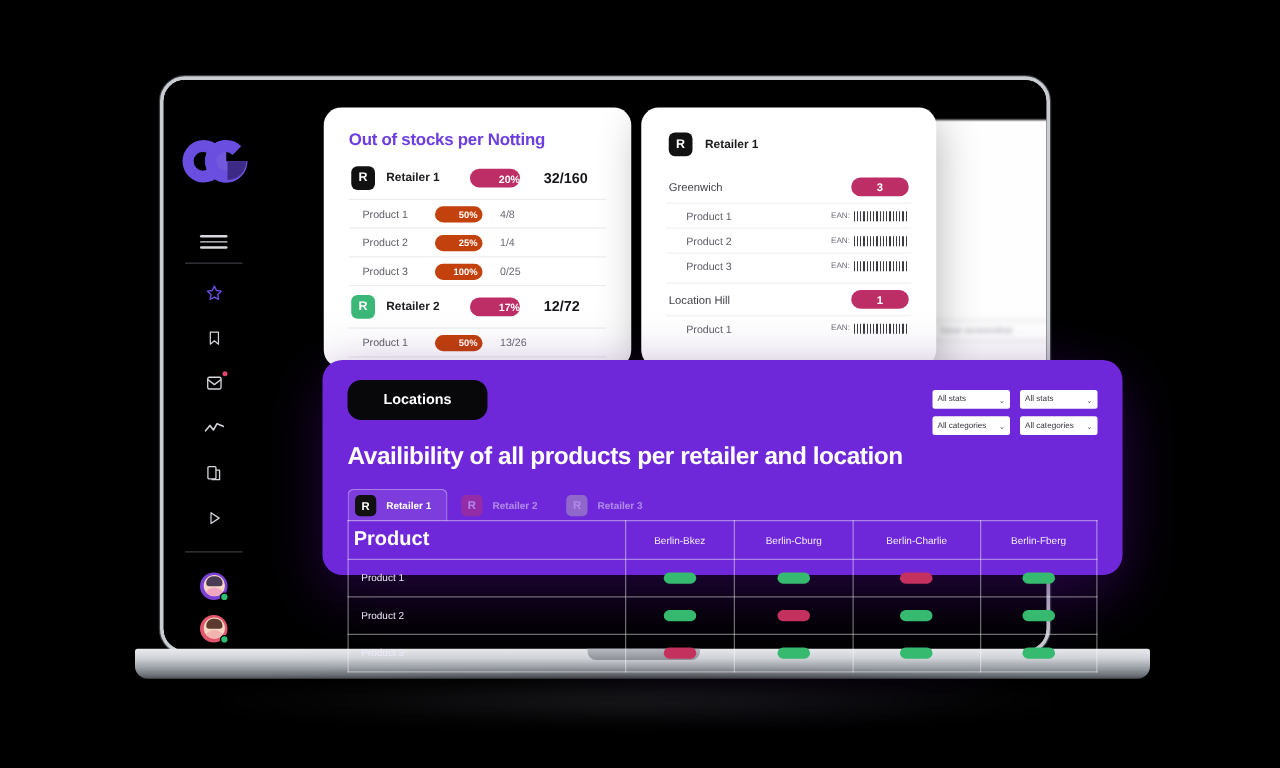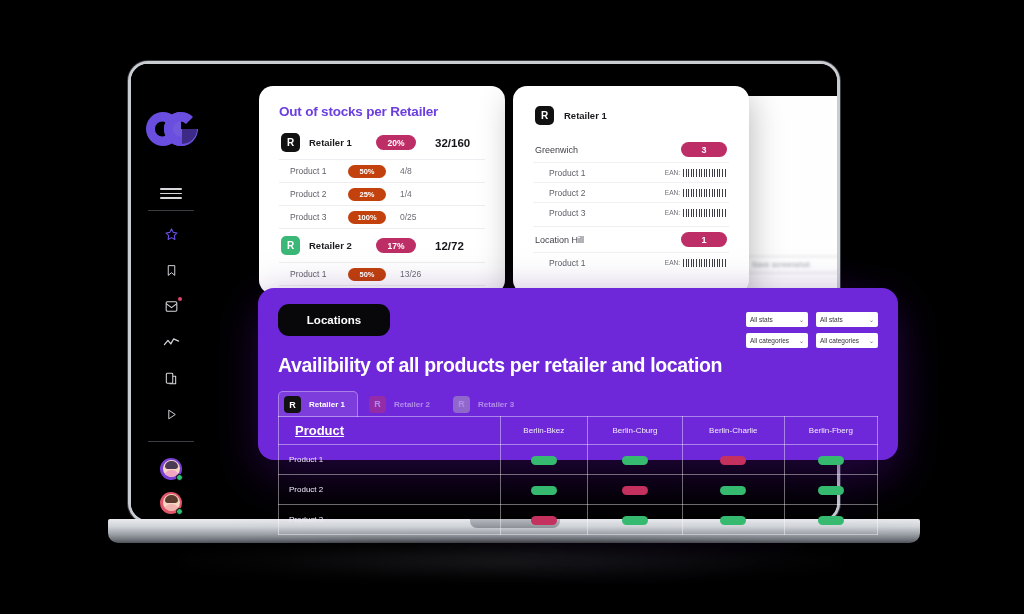--- a/index.html
+++ b/index.html
@@ -107,21 +107,21 @@
     width: 19px; height: 19px; border-radius: 5px; background: #111;
     color: #fff; font-size: 10px; font-weight: 700; display: flex;
     align-items: center; justify-content: center; flex: none;
   }
   .r-badge.green { background: #3bb878; }
   .r-badge.crimson { background: #c2316b; }
   .r-badge.gray { background: #b8b6bd; }
   .rt-name { font-size: 9.5px; font-weight: 700; color: #1b1b1f; width: 58px; }
   .pill {
     background: #bd2e67; color: #fff; font-size: 8.5px; font-weight: 700;
-    border-radius: 9px; padding: 2.5px 0; width: 40px; text-align: center; flex: none;
+    border-radius: 9px; padding: 2.5px 0; width: 40px; text-align: right; flex: none;
   }
   .pill.sm { width: 38px; font-size: 7.5px; padding: 2px 4px; background: #c2410c; }
   .rt-frac { font-size: 11.5px; font-weight: 700; color: #15151a; margin-left: 10px; }
 
   .rt-row { display: flex; align-items: center; padding: 4.5px 2px; border-top: 1px solid #eeeef2; }
   .rt-row .pname { font-size: 8.5px; color: #5e5e68; width: 58px; margin-left: 9px; }
   .rt-row .pfrac { font-size: 8.5px; color: #6b6b75; margin-left: 14px; width: 34px; text-align: left; }
 
   .loc-head { display: flex; align-items: center; gap: 10px; padding: 2px 2px 12px; }
   .loc-row {
@@ -172,21 +172,21 @@
     border-radius: 5px 5px 0 0;
   }
   .rtab.active { background: rgba(255,255,255,0.10); border: 1px solid rgba(255,255,255,0.35); border-bottom: none; }
   .rtab .rlab { font-size: 8px; font-weight: 700; color: #fff; }
   .rtab.dim { opacity: 0.45; }
   .rtab .r-badge { width: 17px; height: 17px; border-radius: 4px; font-size: 9px; }
 
   table.avail { width: 100%; border-collapse: collapse; margin-top: -1px; }
   table.avail th, table.avail td { border: 1px solid rgba(255,255,255,0.42); text-align: center; }
   table.avail th.prod-h {
-    text-align: left; padding: 6px 16px; font-size: 13px; font-weight: 700; color: #fff; width: 37%; text-decoration: underline;
+    text-align: left; padding: 6px 4px; font-size: 16px; font-weight: 700; color: #fff; width: 37%;
   }
   table.avail th.loc-h { font-size: 8px; font-weight: 400; color: #f1ecfb; padding: 6px 2px; }
   table.avail td.prod-c { text-align: left; padding: 5.5px 10px; font-size: 8px; color: #efe9fb; }
   table.avail td.stat { text-align: center; padding: 5.5px 2px; }
   .stat-pill { display: inline-block; width: 26px; height: 9px; border-radius: 5px; }
   .stat-pill.ok { background: #35ba70; }
   .stat-pill.no { background: #c4315f; }
 </style>
 </head>
 <body>
@@ -270,21 +270,21 @@
     <div class="bg-panel">
       <div class="bg-pill">
         <span>Save screenshot</span>
       </div>
       <div class="bg-smudge1"></div>
       <div class="bg-smudge2"></div>
       <div class="bg-smudge3"></div>
     </div>
 
     <div class="card card-retailer">
-      <div class="card-title">Out of stocks per Retailer</div>
+      <div class="card-title">Out of stocks per Notting</div>
 
       <div class="rt-head">
         <span class="r-badge">R</span>
         <span class="rt-name">Retailer 1</span>
         <span class="pill">20%</span>
         <span class="rt-frac">32/160</span>
       </div>
       <div class="rt-row">
         <span class="pname">Product 1</span>
         <span class="pill sm">50%</span>

